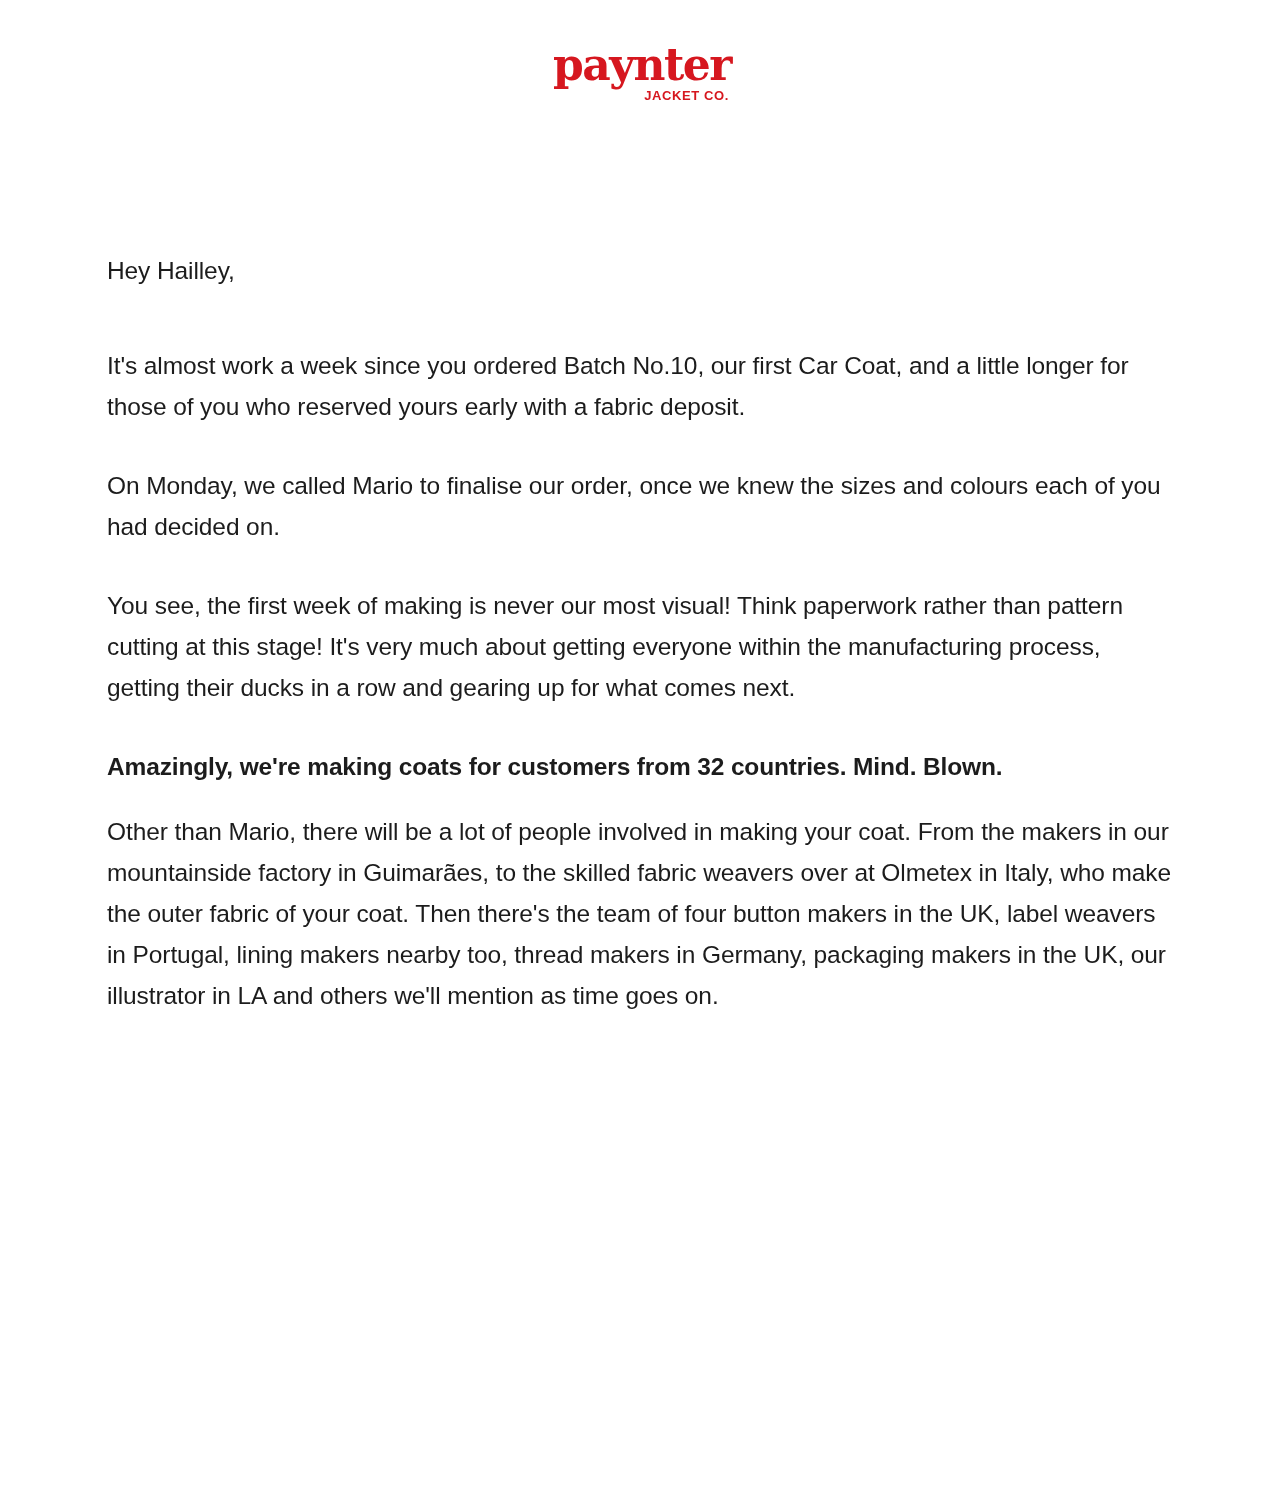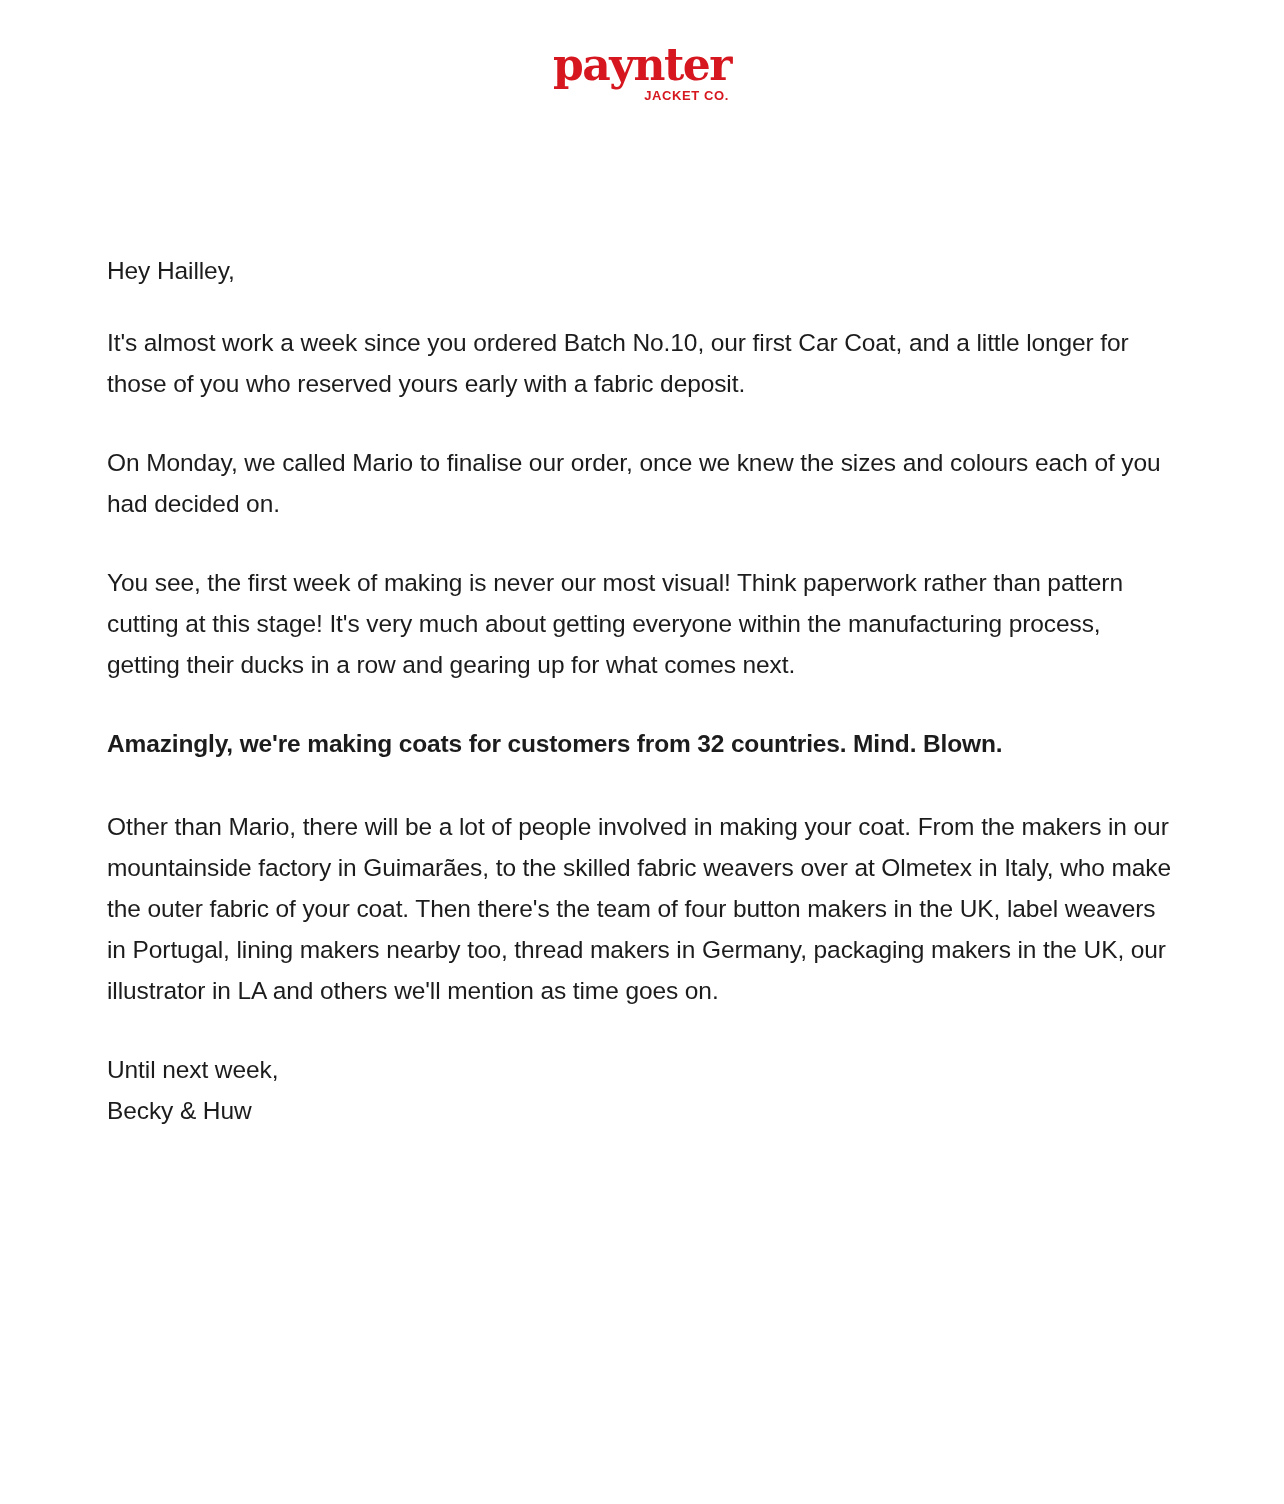--- a/index.html
+++ b/index.html
@@ -81,27 +81,27 @@
     font-size: 24.5px;
     line-height: 41px;
     color: #1c1c1c;
     letter-spacing: -0.1px;
     margin: 0 0 38px 0;
     max-width: 1072px;
     font-weight: 400;
   }
 
   .letter-paragraph.greeting {
-    margin-bottom: 31px;
+    margin-bottom: 54px;
   }
 
   .letter-paragraph.emphasis {
     font-weight: 700;
     letter-spacing: -0.15px;
-    margin-bottom: 42px;
+    margin-bottom: 24px;
   }
 
   .letter-paragraph.signoff {
     margin-bottom: 0;
   }
 
   .signoff-line {
     display: block;
   }
 </style>
@@ -128,20 +128,16 @@
 
     <p class="letter-paragraph">On Monday, we called Mario to finalise our order, once we knew the sizes and colours each of you had decided on.</p>
 
     <p class="letter-paragraph">You see, the first week of making is never our most visual! Think paperwork rather than pattern cutting at this stage! It's very much about getting everyone within the manufacturing process, getting their ducks in a row and gearing up for what comes next.</p>
 
     <p class="letter-paragraph emphasis">Amazingly, we're making coats for customers from 32 countries. Mind. Blown.</p>
 
     <p class="letter-paragraph">Other than Mario, there will be a lot of people involved in making your coat. From the makers in our mountainside factory in Guimarães, to the skilled fabric weavers over at Olmetex in Italy, who make the outer fabric of your coat. Then there's the team of four button makers in the UK, label weavers in Portugal, lining makers nearby too, thread makers in Germany, packaging makers in the UK, our illustrator in LA and others we'll mention as time goes on.</p>
 
 
-    <p class="letter-paragraph signoff">
-      <span class="signoff-line">Until next week,</span>
-      <span class="signoff-line">Becky &amp; Huw</span>
-    </p>
 
   </main>
 
 </div>
 
 </body></html>

